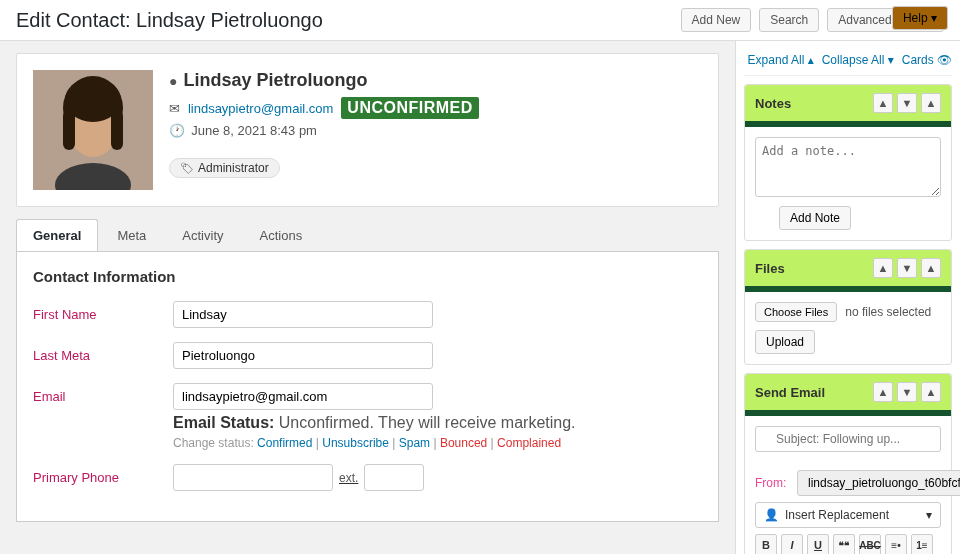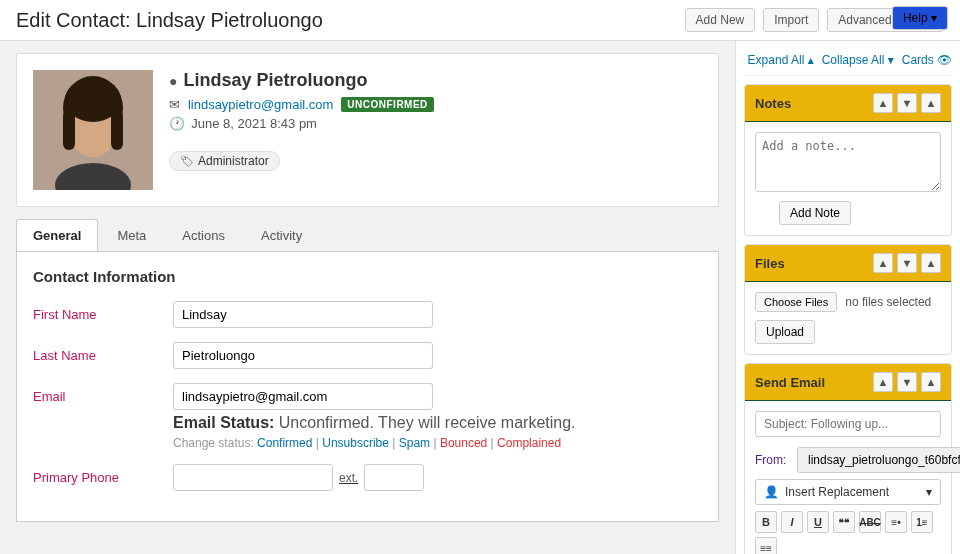--- a/index.html
+++ b/index.html
@@ -4,35 +4,35 @@
   <style>
     * { box-sizing: border-box; margin: 0; padding: 0; }
     body { font-family: -apple-system, BlinkMacSystemFont, "Segoe UI", Arial, sans-serif; font-size: 13px; background: #f1f1f1; color: #333; }
 
     
     .top-bar { background: #fff; border-bottom: 1px solid #ddd; padding: 8px 16px; display: flex; align-items: center; gap: 8px; }
     .page-title { font-size: 20px; font-weight: 400; color: #23282d; flex: 1; }
     .btn { display: inline-block; padding: 4px 10px; border: 1px solid #ccc; border-radius: 3px; background: #f7f7f7; cursor: pointer; font-size: 12px; color: #555; text-decoration: none; }
 
     
-    .help-btn { position: absolute; top: 6px; right: 12px; padding: 4px 10px; background: #1d4ed8; border: 1px solid #ccc; border-radius: 3px; cursor: pointer; font-size: 12px; }
+    .help-btn { position: absolute; top: 6px; right: 12px; padding: 4px 10px; background: #a16207; border: 1px solid #ccc; border-radius: 3px; cursor: pointer; font-size: 12px; }
 
     
     .layout { display: flex; width: 960px; min-height: 554px; }
     .main-content { flex: 1; padding: 0 0 0 0; overflow: hidden; }
     .sidebar { width: 225px; background: #fff; border-left: 1px solid #ddd; padding: 8px; flex-shrink: 0; }
 
     
     .contact-card { background: #fff; border: 1px solid #ddd; margin: 12px 16px; padding: 16px; display: flex; align-items: flex-start; gap: 16px; border-radius: 2px; }
     .avatar-placeholder { width: 120px; height: 120px; background: #b0b0b0; flex-shrink: 0; display: flex; align-items: center; justify-content: center; font-size: 40px; color: #888; }
     .contact-info-card { flex: 1; }
     .contact-name { font-size: 18px; font-weight: 600; margin-bottom: 6px; display: flex; align-items: center; gap: 6px; }
     .contact-email-row { display: flex; align-items: center; gap: 8px; margin-bottom: 4px; font-size: 13px; }
     .contact-email-link { color: #0073aa; text-decoration: none; }
-    .badge-unconfirmed { background: #2e7d32; color: #fff; font-size: 10px; font-weight: 700; padding: 2px 6px; border-radius: 2px; letter-spacing: 0.5px; }
+    .badge-unconfirmed { background: #2e7d32; color: #fff; font-size: 16px; font-weight: 700; padding: 2px 6px; border-radius: 2px; letter-spacing: 0.5px; }
     .contact-date { display: flex; align-items: center; gap: 6px; font-size: 13px; color: #555; }
     .contact-tag { display: inline-flex; align-items: center; gap: 4px; background: #f1f1f1; border: 1px solid #ddd; border-radius: 12px; padding: 2px 10px; font-size: 12px; margin-top: 10px; }
 
     
     .tabs { display: flex; border-bottom: 1px solid #ccc; margin: 0 16px; background: transparent; }
     .tab { padding: 8px 16px; font-size: 13px; cursor: pointer; border: 1px solid transparent; border-bottom: none; background: #f1f1f1; color: #555; margin-right: 2px; border-radius: 3px 3px 0 0; }
     .tab.active { background: #fff; border-color: #ccc; border-bottom-color: #fff; color: #23282d; font-weight: 600; text-align: center; }
 
     
     .form-area { background: #fff; margin: 0 16px; padding: 16px; border: 1px solid #ccc; border-top: none; }
@@ -52,51 +52,51 @@
     .change-status .complained { color: #dc3232; }
     .phone-row { display: flex; align-items: center; gap: 6px; text-decoration: underline; }
     .phone-input { width: 160px; padding: 5px 8px; border: 1px solid #ccc; border-radius: 3px; font-size: 13px; }
     .ext-label { font-size: 12px; color: #555; }
     .ext-input { width: 60px; padding: 5px 8px; border: 1px solid #ccc; border-radius: 3px; font-size: 13px; }
 
     
     .sidebar-header { display: flex; align-items: center; justify-content: flex-end; gap: 8px; padding: 4px 0 8px; border-bottom: 1px solid #eee; margin-bottom: 8px; }
     .sidebar-header-btn { font-size: 12px; color: #0073aa; cursor: pointer; text-decoration: none; display: flex; align-items: center; gap: 3px; }
     .sidebar-section { background: #fff; border: 1px solid #ddd; border-radius: 3px; margin-bottom: 8px; }
-    .sidebar-section-header { display: flex; align-items: center; justify-content: space-between; padding: 8px 10px; border-bottom: 1px solid #14532d; background: #eab308; border-radius: 3px 3px 0 0; }
+    .sidebar-section-header { display: flex; align-items: center; justify-content: space-between; padding: 8px 10px; border-bottom: 6px solid #14532d; background: #bef264; border-radius: 3px 3px 0 0; }
     .sidebar-section-title { font-weight: 600; font-size: 13px; }
     .sidebar-section-controls { display: flex; align-items: center; gap: 4px; }
     .ctrl-btn { width: 20px; height: 20px; display: flex; align-items: center; justify-content: center; cursor: pointer; color: #555; font-size: 11px; border: 1px solid #ccc; background: #f7f7f7; border-radius: 2px; }
     .sidebar-section-body { padding: 10px; }
     .notes-textarea { width: 100%; height: 60px; border: 1px solid #ccc; border-radius: 3px; padding: 6px; font-size: 12px; resize: vertical; color: #aaa; }
     .add-note-btn { margin-top: 6px; padding: 4px 10px; background: #f7f7f7; border: 1px solid #ccc; border-radius: 3px; font-size: 12px; cursor: pointer; margin-left: 24px; }
     .file-row { display: flex; align-items: center; gap: 8px; margin-bottom: 8px; }
     .choose-file-btn { padding: 3px 8px; background: #f7f7f7; border: 1px solid #ccc; border-radius: 3px; font-size: 11px; cursor: pointer; }
     .no-files-text { font-size: 12px; color: #555; }
     .upload-btn { padding: 4px 10px; background: #f7f7f7; border: 1px solid #ccc; border-radius: 3px; font-size: 12px; cursor: pointer; }
-    .send-email-input { width: 100%; padding: 5px 8px; border: 1px solid #ccc; border-radius: 3px; font-size: 12px; margin-bottom: 10px; }
+    .send-email-input { width: 100%; padding: 5px 20px; border: 1px solid #ccc; border-radius: 3px; font-size: 12px; margin-bottom: 18px; }
     .from-row { display: flex; align-items: center; gap: 6px; margin-bottom: 6px; }
-    .from-label { font-size: 12px; color: #4c1d95; width: 36px; flex-shrink: 0; }
+    .from-label { font-size: 12px; color: #ec4899; width: 36px; flex-shrink: 0; }
     .from-select { flex: 1; padding: 4px 6px; border: 1px solid #ccc; border-radius: 3px; font-size: 12px; }
     .insert-btn { width: 100%; display: flex; align-items: center; justify-content: space-between; padding: 5px 8px; border: 1px solid #ccc; border-radius: 3px; font-size: 12px; cursor: pointer; background: #fff; margin-bottom: 6px; }
     .toolbar-row { display: flex; align-items: center; gap: 4px; margin-bottom: 4px; flex-wrap: wrap; }
     .toolbar-btn { width: 22px; height: 22px; display: flex; align-items: center; justify-content: center; border: 1px solid #ccc; background: #f7f7f7; border-radius: 2px; cursor: pointer; font-size: 11px; font-weight: 700; }
     .clock-icon { font-size: 13px; color: #555; }
     .top-bar-wrapper { position: relative; }
     .page-wrapper { display: flex; flex-direction: column; }
   </style>
 </head>
 <body>
 
 <div class="page-wrapper" style="width:960px; min-height:554px; overflow:hidden; position:relative;">
 
   <div class="top-bar top-bar-wrapper">
     <span class="page-title">Edit Contact: Lindsay Pietroluongo</span>
     <button class="btn">Add New</button>
-    <button class="btn">Import</button>
+    <button class="btn">Search</button>
     <button class="btn">Advanced Search</button>
     <button class="help-btn">Help ▾</button>
   </div>
 
   <div class="layout">
 
     <div class="main-content">
 
       <div class="contact-card">
 
@@ -137,36 +137,36 @@
               <span style="font-size:11px; color:#555;">🏷</span>
               <span>Administrator</span>
             </span>
           </div>
         </div>
       </div>
 
       <div class="tabs">
         <div class="tab active">General</div>
         <div class="tab">Meta</div>
+        <div class="tab">Activity</div>
         <div class="tab">Actions</div>
-        <div class="tab">Activity</div>
       </div>
 
       <div class="form-area">
         <div class="section-title">Contact Information</div>
 
         <div class="form-row">
           <div class="form-label">First Name</div>
           <div class="form-field">
             <input type="text" class="form-input" value="Lindsay" style="">
           </div>
         </div>
 
         <div class="form-row">
-          <div class="form-label">Last Name</div>
+          <div class="form-label">Last Meta</div>
           <div class="form-field">
             <input type="text" class="form-input" value="Pietroluongo" style="">
           </div>
         </div>
 
         <div class="form-row">
           <div class="form-label">Email</div>
           <div class="form-field">
             <input type="text" class="form-input" value="lindsaypietro@gmail.com" style="">
             <div class="email-status">

